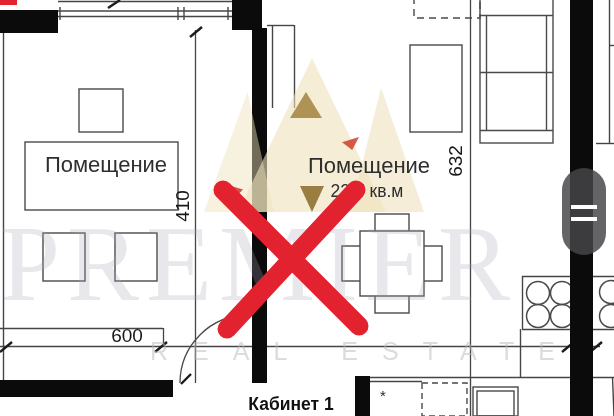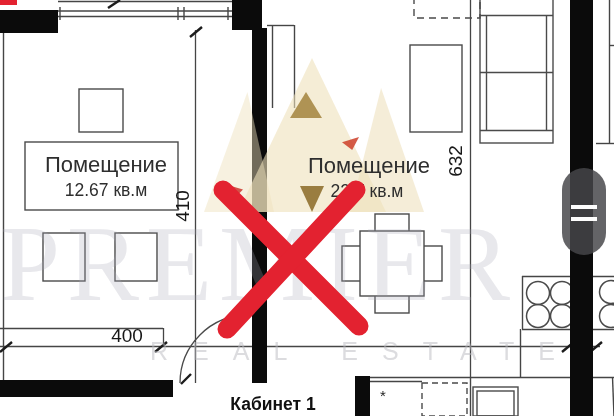--- a/index.html
+++ b/index.html
@@ -174,30 +174,29 @@
   <div class="crown tri-big"></div>
   <div class="crown tri-gold1"></div>
   <div class="crown tri-gold2"></div>
   <div class="crown tri-red1"></div>
   <div class="crown tri-red2"></div>
 
   <div class="wm-brand">PREMIER</div>
   <div class="wm-tagline">REAL ESTATE</div>
 
   <div class="label room-name center" style="left:36px;top:152px;width:140px;">Помещение</div>
-  <div class="label room-area center" style="left:36px;top:180px;width:140px;">12.67 кв.м</div>
 
   <div class="label room-name center" style="left:299px;top:153px;width:140px;">Помещение</div>
   <div class="label room-area center" style="left:297px;top:181px;width:140px;">22.7 кв.м</div>
 
   <div class="label dim dim-vert center" style="left:158px;top:195px;width:50px;">410</div>
   <div class="label dim dim-vert center" style="left:431px;top:150px;width:50px;">632</div>
-  <div class="label dim center" style="left:102px;top:325px;width:50px;">400</div>
-
-  <div class="label cabinet center" style="left:223px;top:394px;width:100px;">Кабинет 1</div>
+  <div class="label dim center" style="left:102px;top:325px;width:50px;">600</div>
+
+  <div class="label cabinet center" style="left:241px;top:394px;width:100px;">Кабинет 1</div>
 
   <div class="label asterisk" style="left:380px;top:387px;">*</div>
 
   <svg id="cross-svg" width="614" height="416" viewBox="0 0 614 416">
     <g stroke="#e32230" stroke-width="19" stroke-linecap="round" fill="none">
       <line x1="223" y1="190" x2="359" y2="326"></line>
       <line x1="356" y1="190" x2="227" y2="329"></line>
     </g>
   </svg>
 

